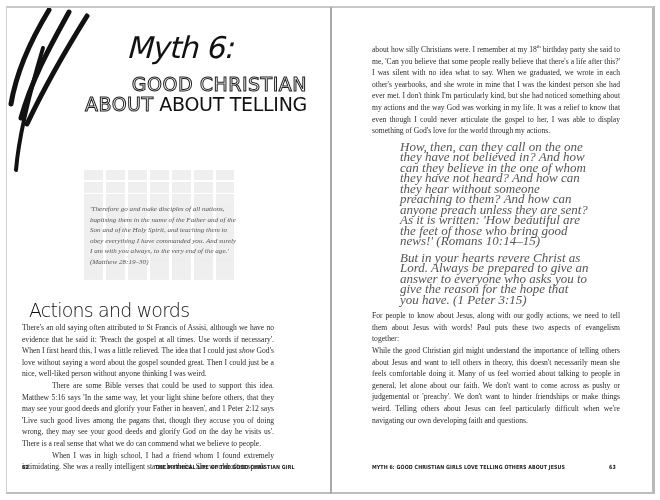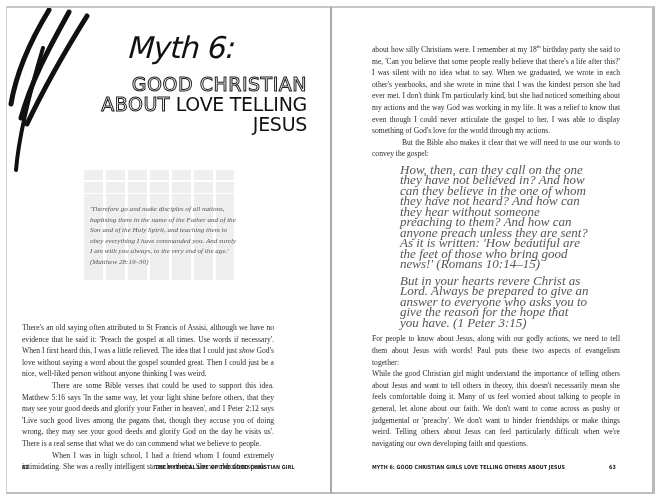--- a/index.html
+++ b/index.html
@@ -74,45 +74,44 @@
     <path d="M80 8 C 60 40, 38 78, 20 116" stroke="#111" stroke-width="5" fill="none" stroke-linecap="round"></path>
     <path d="M36 40 C 24 80, 12 125, 9 162" stroke="#111" stroke-width="4" fill="none" stroke-linecap="round"></path>
   </svg>
 
   <div class="myth-label">Myth 6:</div>
 
   <div class="title">
     <div><span class="outline">GOOD CHRISTIAN</span></div>
     <div>
       <span class="outline">ABOUT</span>
-      <span>LOVE TELLING</span>
+      <span>ABOUT TELLING</span>
     </div>
-    <div>JESUS</div>
   </div>
 
   <div class="quote-box">
     <div class="quote-box-grid"></div>
   </div>
   <div class="quote-text">'Therefore go and make disciples of all nations, baptising them in the name of the Father and of the Son and of the Holy Spirit, and teaching them to obey everything I have commanded you. And surely I am with you always, to the very end of the age.' (Matthew 28:19–30)</div>
 
+  <div class="section-heading">Actions and words</div>
 
   <div class="body-text left-body">
     <p><span>There's an old saying often attributed to St Francis of Assisi, although we have no evidence that he said it: 'Preach the gospel at all times. Use words if necessary'. When I first heard this, I was a little relieved. The idea that I could just </span><em>show</em><span> God's love without saying a word about the gospel sounded great. Then I could just be a nice, well-liked person without anyone thinking I was weird.</span></p>
     <p class="indent">There are some Bible verses that could be used to support this idea. Matthew 5:16 says 'In the same way, let your light shine before others, that they may see your good deeds and glorify your Father in heaven', and 1 Peter 2:12 says 'Live such good lives among the pagans that, though they accuse you of doing wrong, they may see your good deeds and glorify God on the day he visits us'. There is a real sense that what we do can commend what we believe to people.</p>
     <p class="indent">When I was in high school, I had a friend whom I found extremely intimidating. She was a really intelligent staunch atheist. She would often speak</p>
   </div>
 
   <div class="footer folio-left">62</div>
   <div class="footer running-left">THE MYTHICAL LIFE OF THE GOOD CHRISTIAN GIRL</div>
 </div>
 
 <div class="page page-right">
   <div class="body-text right-body">
     <p><span>about how silly Christians were. I remember at my 18</span><sup>th</sup><span> birthday party she said to me, 'Can you believe that some people really believe that there's a life after this?' I was silent with no idea what to say. When we graduated, we wrote in each other's yearbooks, and she wrote in mine that I was the kindest person she had ever met. I don't think I'm particularly kind, but she had noticed something about my actions and the way God was working in my life. It was a relief to know that even though I could never articulate the gospel to her, I was able to display something of God's love for the world through my actions.</span></p>
-    <p class="indent"><span>But the Bible also makes it clear that we </span><em>will</em><span> need to use our words to convey the gospel:</span></p>
     <div class="bq">
       <p>How, then, can they call on the one they have not believed in? And how can they believe in the one of whom they have not heard? And how can they hear without someone preaching to them? And how can anyone preach unless they are sent? As it is written: 'How beautiful are the feet of those who bring good news!' (Romans 10:14–15)</p>
       <p>But in your hearts revere Christ as Lord. Always be prepared to give an answer to everyone who asks you to give the reason for the hope that you have. (1 Peter 3:15)</p>
     </div>
     <p>For people to know about Jesus, along with our godly actions, we need to tell them about Jesus with words! Paul puts these two aspects of evangelism together:</p>
     <p>While the good Christian girl might understand the importance of telling others about Jesus and want to tell others in theory, this doesn't necessarily mean she feels comfortable doing it. Many of us feel worried about talking to people in general, let alone about our faith. We don't want to come across as pushy or judgemental or 'preachy'. We don't want to hinder friendships or make things weird. Telling others about Jesus can feel particularly difficult when we're navigating our own developing faith and questions.</p>
   </div>
 
   <div class="footer running-right">MYTH 6: GOOD CHRISTIAN GIRLS LOVE TELLING OTHERS ABOUT JESUS</div>
   <div class="footer folio-right">63</div>

